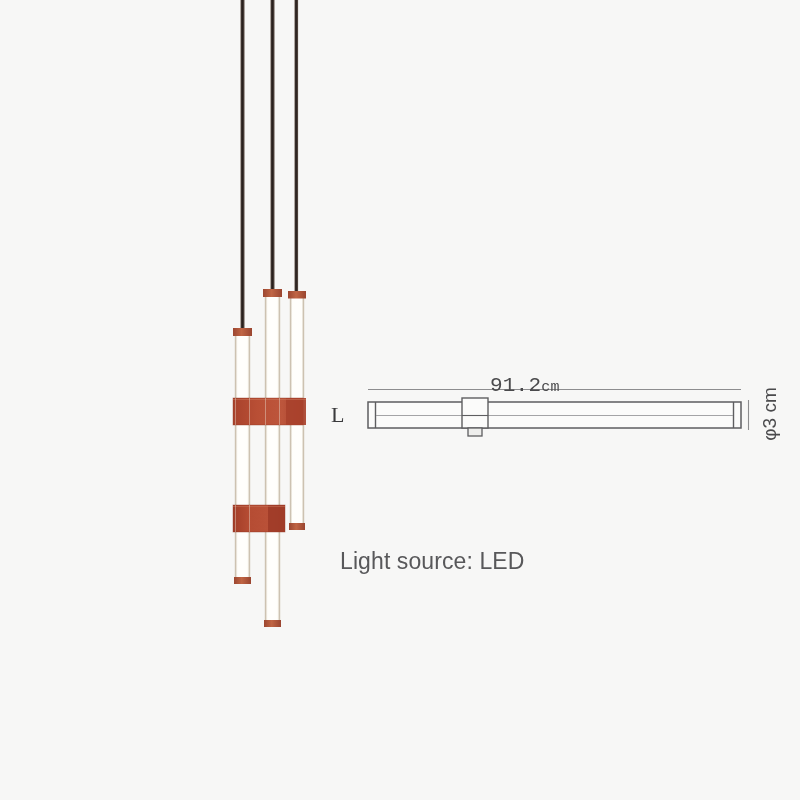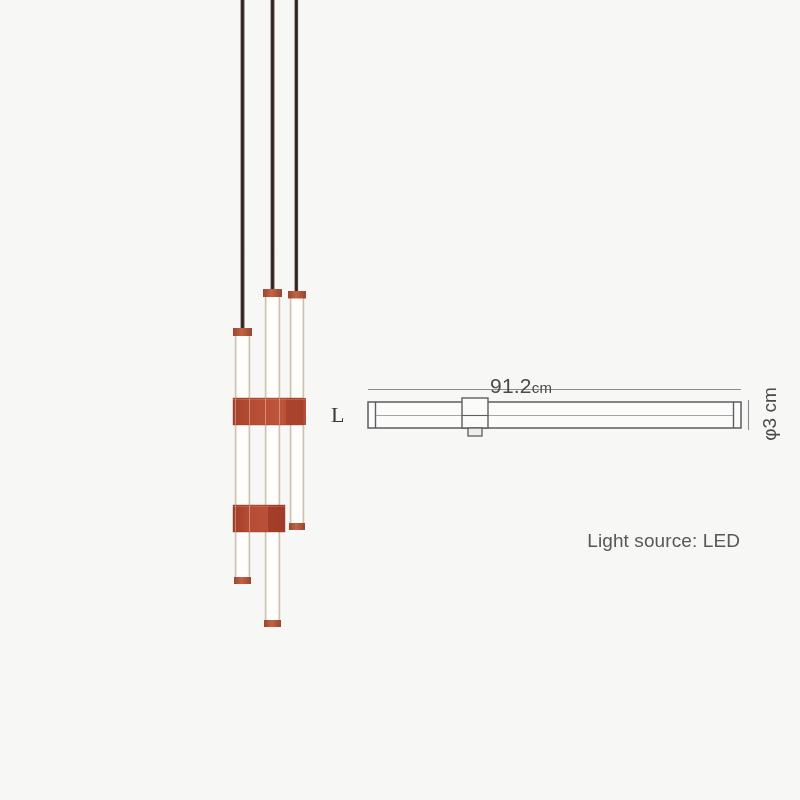--- a/index.html
+++ b/index.html
@@ -19,38 +19,38 @@
     position: absolute;
     left: 0;
     top: 0;
     width: 800px;
     height: 800px;
     display: block;
   }
   .spec-text-block {
     position: absolute;
     left: 340px;
-    top: 527px;
+    top: 545px;
     width: 400px;
-    text-align: right;
+    text-align: left;
     font-family: "Liberation Sans", sans-serif;
-    font-size: 19px;
+    font-size: 23px;
     color: #58585a;
     line-height: 1.45;
     letter-spacing: 0.1px;
     white-space: nowrap;
   }
   .spec-line {
     display: block;
   }
   .dim-label-length {
     position: absolute;
     left: 490px;
     top: 374px;
-    font-family: Liberation Sans, sans-serif;
+    font-family: Liberation Mono, monospace;
     color: #4a4a4c;
     white-space: nowrap;
   }
   .dim-label-length .num {
     font-size: 21px;
     letter-spacing: 0.2px;
   }
   .dim-label-length .unit {
     font-size: 15px;
     letter-spacing: 0.2px;

